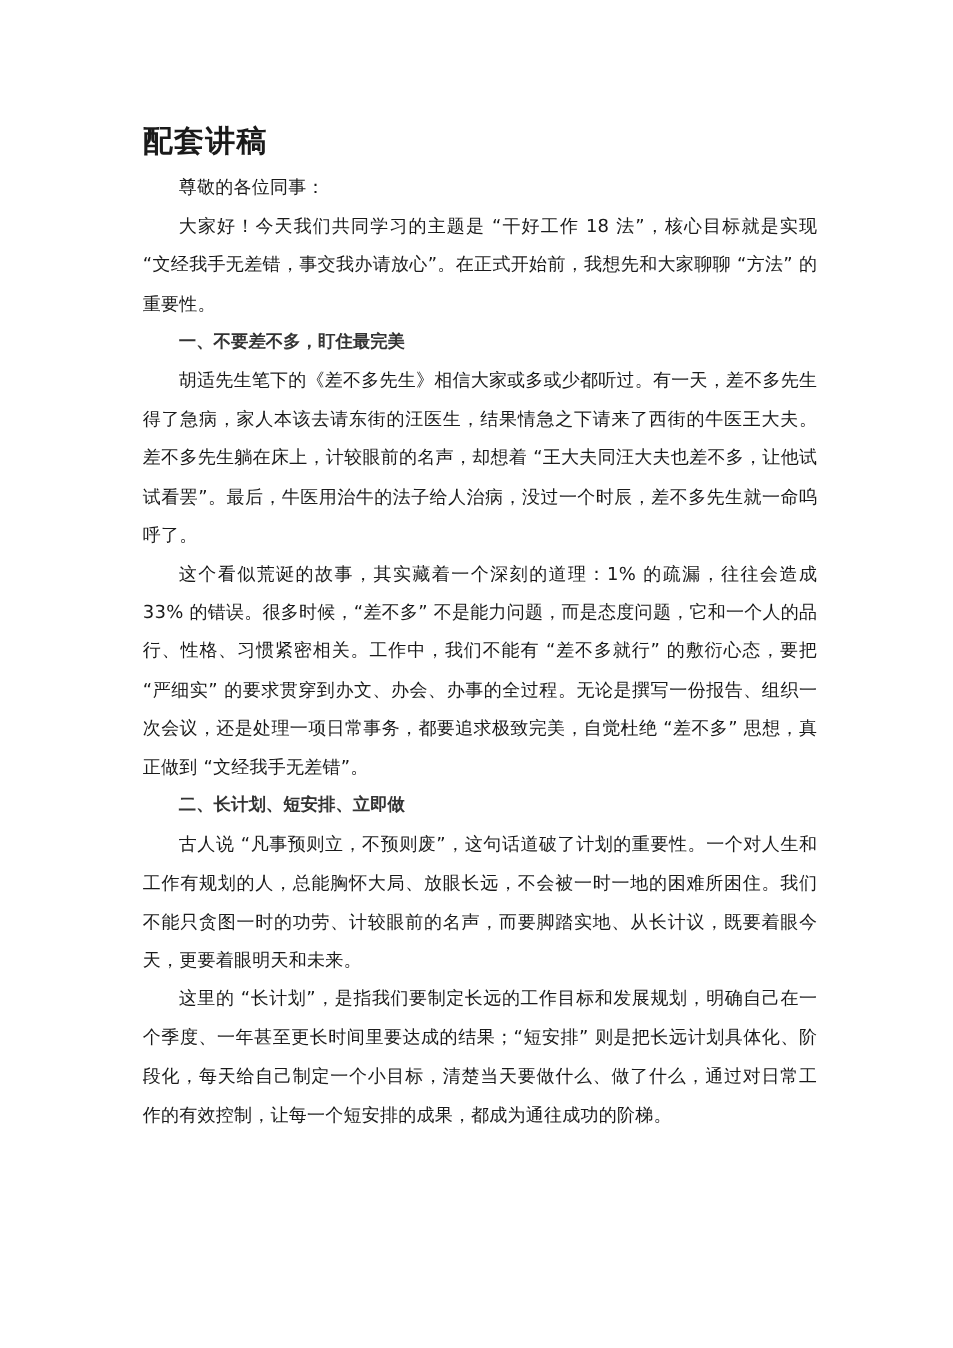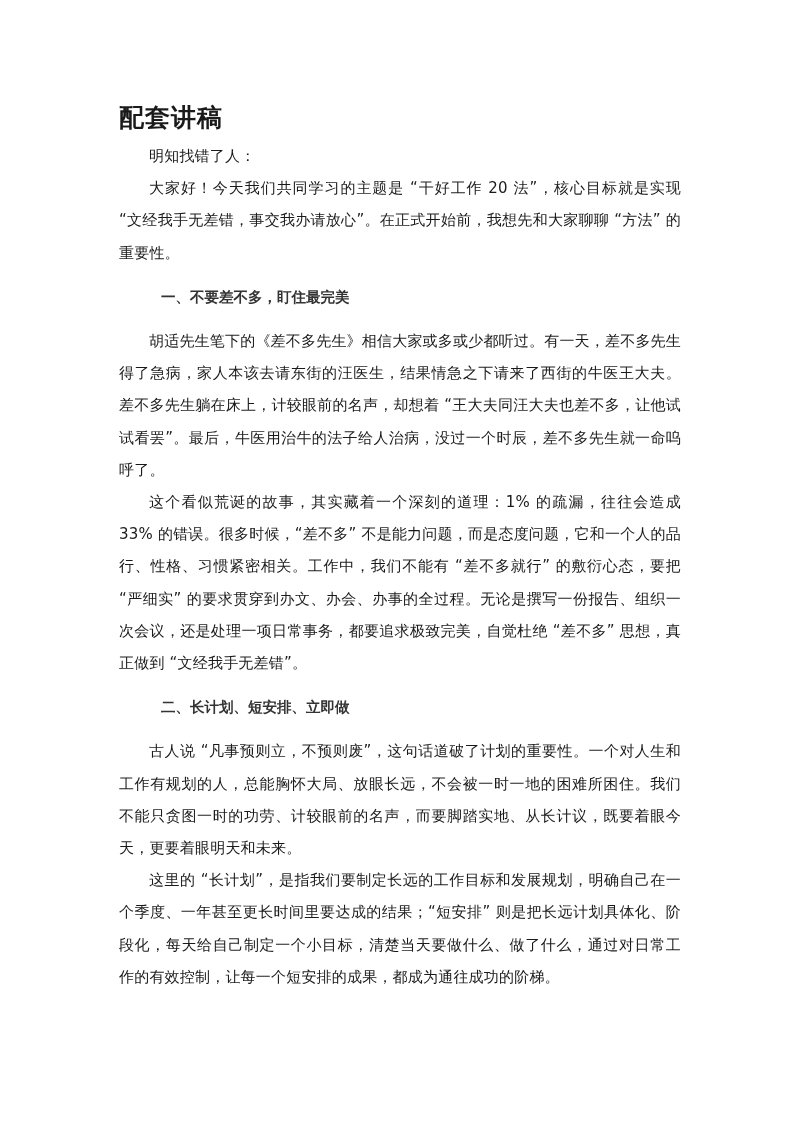--- a/index.html
+++ b/index.html
@@ -26,32 +26,32 @@
     line-height: 32.2px;
     text-indent: 30px;
     margin: 0;
     text-align: justify;
     letter-spacing: 0.2px;
   }
   .heading {
     font-size: 14.5px;
     line-height: 32.2px;
     text-indent: 30px;
-    margin: 12px;
+    margin: 0;
     font-weight: bold;
     color: #333;
   }
 </style>
 </head>
 <body>
 
 <div class="page">
   <h1 class="title">配套讲稿</h1>
-  <p class="para">明知找错了人：</p>
-  <p class="para">大家好！今天我们共同学习的主题是 “干好工作 20 法”，核心目标就是实现 “文经我手无差错，事交我办请放心”。在正式开始前，我想先和大家聊聊 “方法” 的重要性。</p>
+  <p class="para">尊敬的各位同事：</p>
+  <p class="para">大家好！今天我们共同学习的主题是 “干好工作 18 法”，核心目标就是实现 “文经我手无差错，事交我办请放心”。在正式开始前，我想先和大家聊聊 “方法” 的重要性。</p>
 
   <p class="heading">一、不要差不多，盯住最完美</p>
   <p class="para">胡适先生笔下的《差不多先生》相信大家或多或少都听过。有一天，差不多先生得了急病，家人本该去请东街的汪医生，结果情急之下请来了西街的牛医王大夫。差不多先生躺在床上，计较眼前的名声，却想着 “王大夫同汪大夫也差不多，让他试试看罢”。最后，牛医用治牛的法子给人治病，没过一个时辰，差不多先生就一命呜呼了。</p>
   <p class="para">这个看似荒诞的故事，其实藏着一个深刻的道理：1% 的疏漏，往往会造成 33% 的错误。很多时候，“差不多” 不是能力问题，而是态度问题，它和一个人的品行、性格、习惯紧密相关。工作中，我们不能有 “差不多就行” 的敷衍心态，要把 “严细实” 的要求贯穿到办文、办会、办事的全过程。无论是撰写一份报告、组织一次会议，还是处理一项日常事务，都要追求极致完美，自觉杜绝 “差不多” 思想，真正做到 “文经我手无差错”。</p>
 
   <p class="heading">二、长计划、短安排、立即做</p>
   <p class="para">古人说 “凡事预则立，不预则废”，这句话道破了计划的重要性。一个对人生和工作有规划的人，总能胸怀大局、放眼长远，不会被一时一地的困难所困住。我们不能只贪图一时的功劳、计较眼前的名声，而要脚踏实地、从长计议，既要着眼今天，更要着眼明天和未来。</p>
   <p class="para">这里的 “长计划”，是指我们要制定长远的工作目标和发展规划，明确自己在一个季度、一年甚至更长时间里要达成的结果；“短安排” 则是把长远计划具体化、阶段化，每天给自己制定一个小目标，清楚当天要做什么、做了什么，通过对日常工作的有效控制，让每一个短安排的成果，都成为通往成功的阶梯。</p>
 </div>
 

